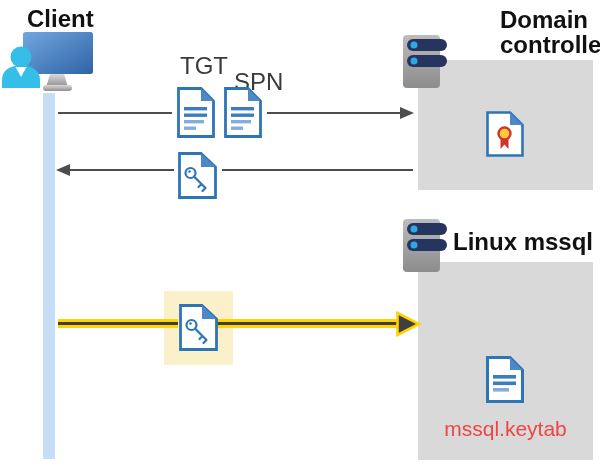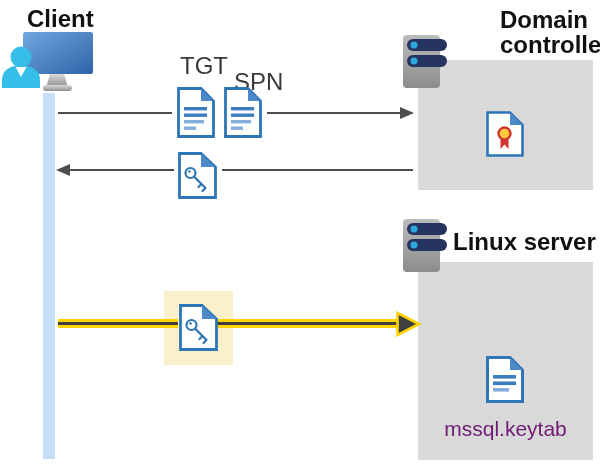--- a/index.html
+++ b/index.html
@@ -3,21 +3,21 @@
 <meta charset="utf-8">
 <style>
   html,body{margin:0;padding:0;background:#ffffff;}
   .canvas{
     position:relative;width:600px;height:468px;background:#ffffff;
     font-family:"Liberation Sans", sans-serif;overflow:hidden;
   }
   .abs{position:absolute;}
   .node-label{font-weight:bold;font-size:24px;color:#111;line-height:25px;}
   .ticket-label{font-size:24px;color:#3a3a3a;text-align:center;}
-  .file-label{font-size:21px;color:#701a75;text-align:center;}
+  .file-label{font-size:21px;color:#ef4444;text-align:center;}
   .gray-box{background:#d9d9d9;z-index:0;}
   .lifeline{background:#c5ddf7;z-index:0;}
   .gline{background:#4d4d4d;height:2px;z-index:2;}
   .ghead-right{width:0;height:0;border-top:6px solid transparent;border-bottom:6px solid transparent;border-left:14px solid #4d4d4d;z-index:2;}
   .ghead-left{width:0;height:0;border-top:6px solid transparent;border-bottom:6px solid transparent;border-right:14px solid #4d4d4d;z-index:2;}
   .yline{height:9px;background:linear-gradient(to bottom,#ffd400 0 3px,#3f3f3f 3px 6px,#ffd400 6px 9px);z-index:3;}
   .highlight{background:#faf1cb;z-index:2;}
   .icon{z-index:4;}
   svg{display:block;}
 </style>
@@ -26,21 +26,21 @@
 
 <div class="canvas">
 
   <div class="abs gray-box" style="left:418px;top:60px;width:175px;height:130px;"></div>
   <div class="abs gray-box" style="left:418px;top:262px;width:175px;height:198px;"></div>
 
   <div class="abs lifeline" style="left:43px;top:93px;width:12px;height:366px;"></div>
 
   <div class="abs node-label" style="left:27px;top:6px;">Client</div>
   <div class="abs node-label" style="left:470px;top:7px;width:120px;margin-left:30px;">Domain controller</div>
-  <div class="abs node-label" style="left:453px;top:229px;white-space:nowrap;">Linux server</div>
+  <div class="abs node-label" style="left:453px;top:229px;white-space:nowrap;">Linux mssql</div>
 
   <div class="abs icon" style="left:0px;top:30px;">
     <svg width="96" height="66" viewBox="0 0 96 66">
       <defs>
         <linearGradient id="scr" x1="0" y1="0" x2="1" y2="1">
           <stop offset="0" stop-color="#71a7e0"></stop>
             <stop offset="1" stop-color="#2f63a7"></stop>
         </linearGradient>
         <linearGradient id="stnd" x1="0" y1="0" x2="0" y2="1">
           <stop offset="0" stop-color="#d9d9d9"></stop>

